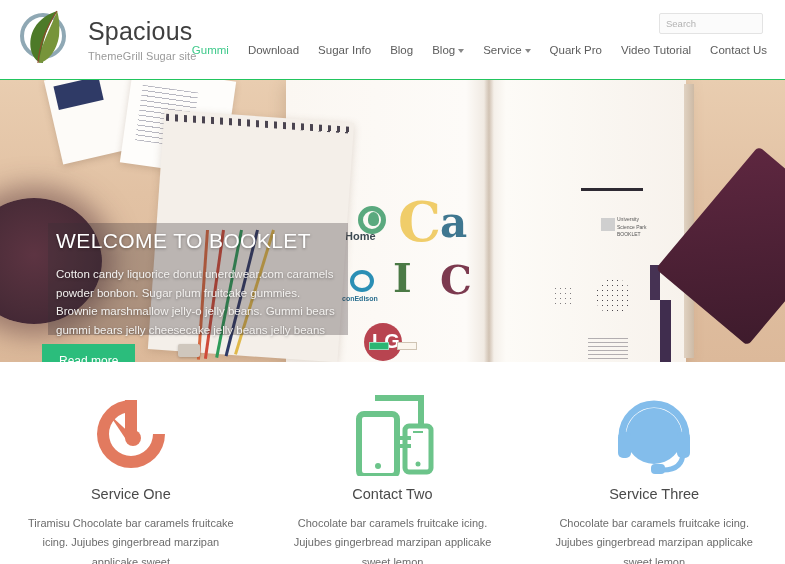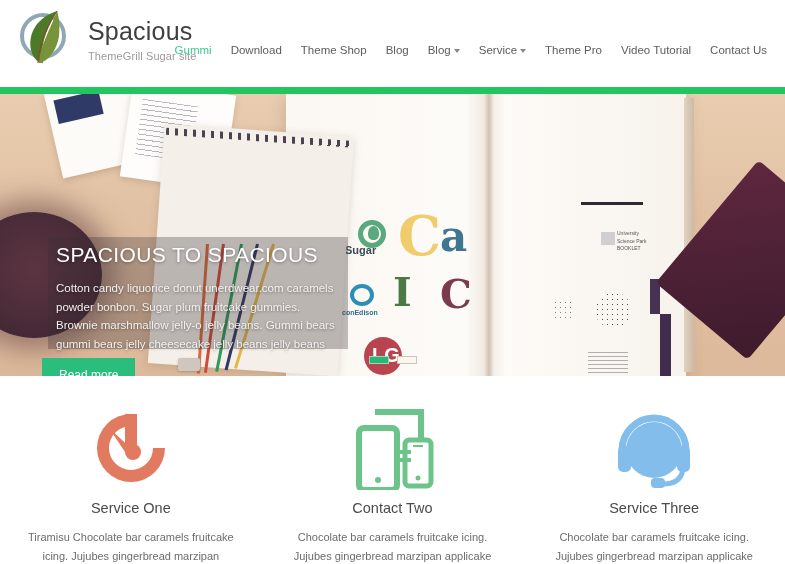--- a/index.html
+++ b/index.html
@@ -6,23 +6,23 @@
   html, body {
     width: 785px; height: 564px;
     overflow: hidden;
     font-family: "Liberation Sans", sans-serif;
     background: #ffffff;
   }
 
   
   .header {
     position: relative;
-    height: 94px;
+    height: 80px;
     background: #ffffff;
-    border-bottom: 7px solid #22c55e;
+    border-bottom: 1px solid #22c55e;
   }
   .brand {
     position: absolute;
     left: 14px; top: 8px;
     display: flex;
     align-items: center;
   }
   .logo-wrap {
     width: 62px; height: 62px;
     position: relative;
@@ -387,44 +387,48 @@
         <path d="M31 1 C24 20 14 36 13 53 C22 52 31 40 33 26 C34 15 33 7 31 1 Z" fill="#77943a"></path>
         <path d="M31 1 C18 21 13 38 12 53" stroke="#8c4b2a" stroke-width="1.2" fill="none"></path>
       </svg>
     </div>
     <div class="brand-text">
       <div class="site-title">Spacious</div>
       <div class="site-desc">ThemeGrill Sugar site</div>
     </div>
   </div>
 
+  <div class="search-box">
+    <input class="search-input" type="text" placeholder="Search" style="">
+
+  </div>
 
   <nav class="main-nav">
     <div class="nav-item active">
       <span>Gummi</span>
     </div>
     <div class="nav-item">
       <span>Download</span>
     </div>
     <div class="nav-item">
-      <span>Theme Shop</span>
+      <span>Sugar Info</span>
     </div>
     <div class="nav-item">
       <span>Blog</span>
     </div>
     <div class="nav-item">
       <span>Blog</span>
       <span class="caret"></span>
     </div>
     <div class="nav-item">
       <span>Service</span>
       <span class="caret"></span>
     </div>
     <div class="nav-item">
-      <span>Theme Pro</span>
+      <span>Quark Pro</span>
     </div>
     <div class="nav-item">
       <span>Video Tutorial</span>
     </div>
     <div class="nav-item">
       <span>Contact Us</span>
     </div>
   </nav>
 </div>
 
@@ -432,21 +436,21 @@
   <div class="hero-photo">
     <div class="desk"></div>
 
     <div class="book">
       <div class="book-spine"></div>
       <div class="book-edge"></div>
     </div>
 
     <div class="lg-quark-ring"></div>
     <div class="lg-quark-dot"></div>
-    <div class="lg-quark-text">Sugar</div>
+    <div class="lg-quark-text">Home</div>
     <div class="lg-c-yellow">C</div>
     <div class="lg-a-blue">a</div>
     <div class="lg-i-green">I</div>
     <div class="lg-c-purple">C</div>
     <div class="lg-coned-ring"></div>
     <div class="lg-coned-text">conEdison</div>
     <div class="lg-lg-circle"></div>
     <div class="lg-lg-text">LG</div>
 
     <div class="rp-rule"></div>
@@ -475,21 +479,21 @@
         <div class="pencil c"></div>
       <div class="pencil d"></div>
         <div class="pencil e"></div>
     </div>
     <div class="eraser"></div>
   </div>
 
   <div class="hero-overlay-box"></div>
 
   <div class="hero-content">
-    <h1 class="hero-title">SPACIOUS TO SPACIOUS</h1>
+    <h1 class="hero-title">WELCOME TO BOOKLET</h1>
     <p class="hero-text">Cotton candy liquorice donut unerdwear.com caramels powder bonbon. Sugar plum fruitcake gummies. Brownie marshmallow jelly-o jelly beans. Gummi bears gummi bears jelly cheesecake jelly beans jelly beans fruitcake</p>
   </div>
 
   <button class="hero-btn">Read more</button>
 
   <div class="slider-dots">
     <span class="dot"></span>
     <span class="dot inactive"></span>
   </div>
 </div>

